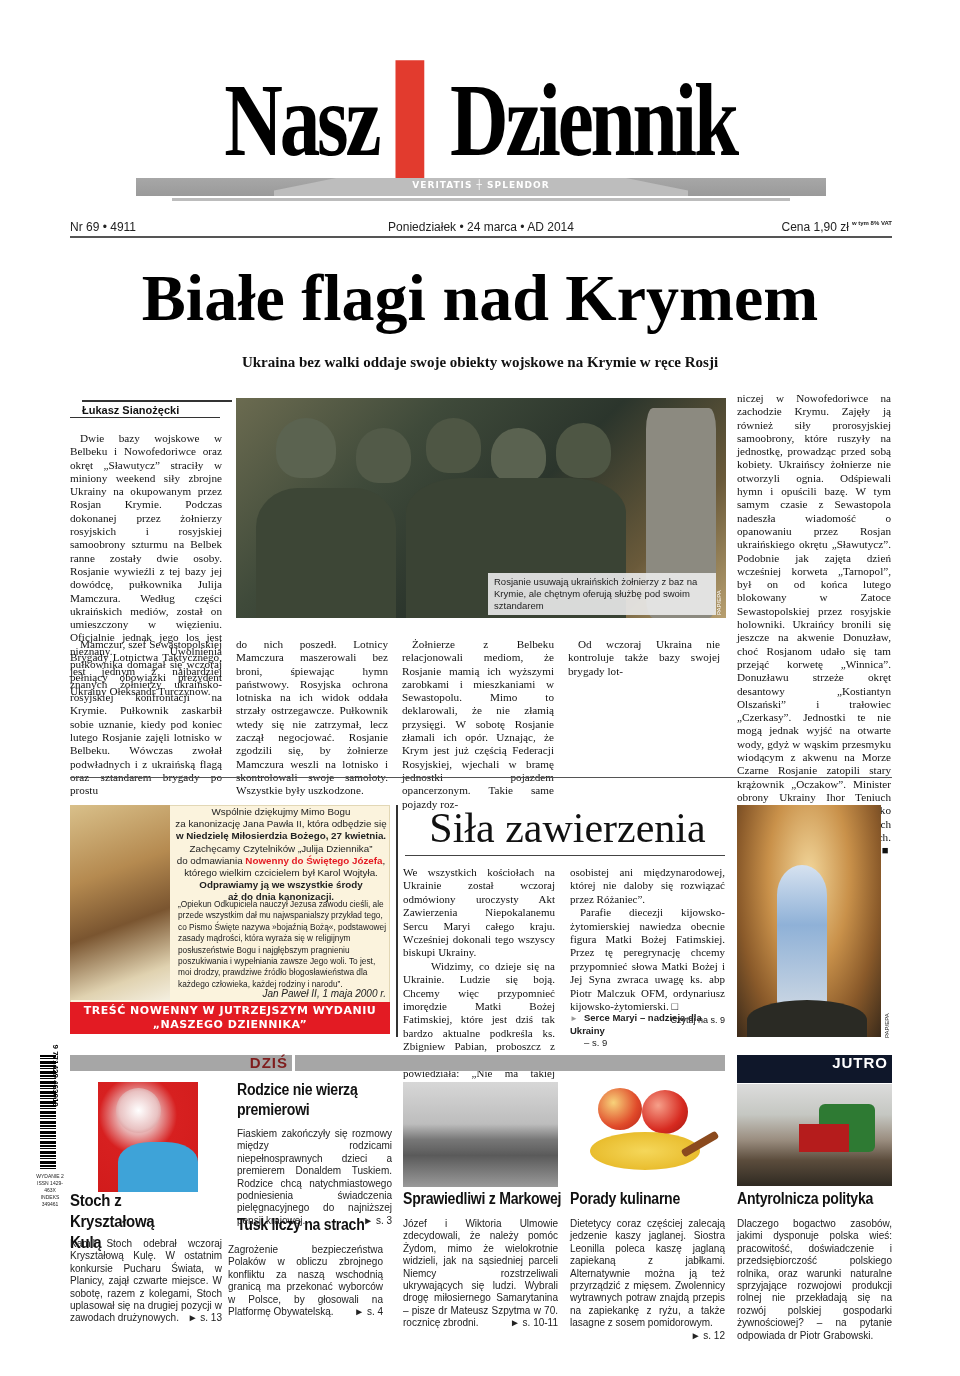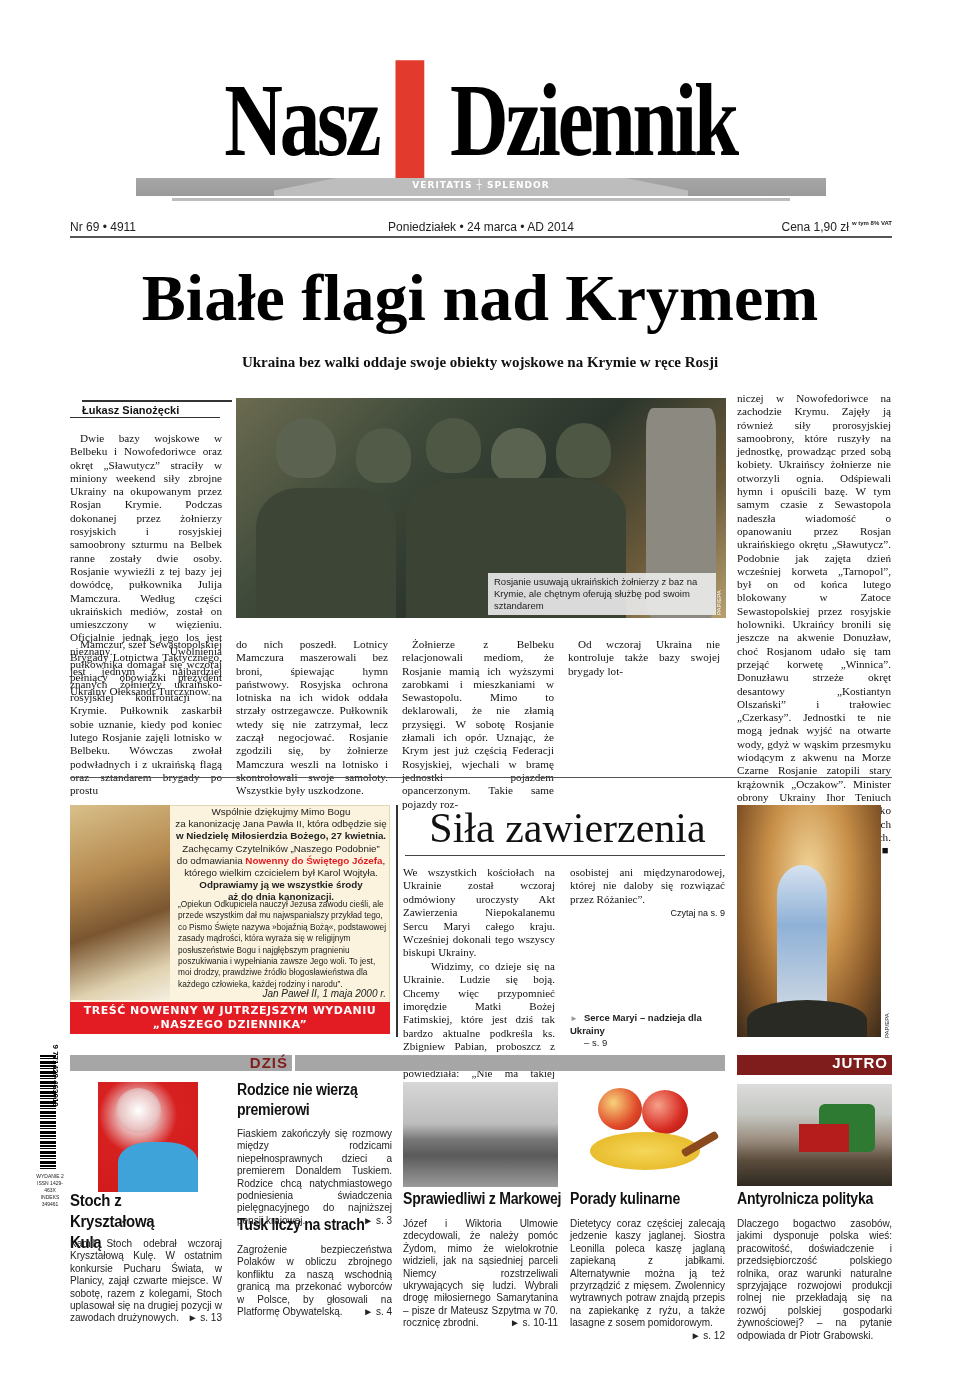--- a/index.html
+++ b/index.html
@@ -66,41 +66,41 @@
 
   #mary-img { left:737px; top:805px; width:144px; height:232px; background:radial-gradient(ellipse at 50% 30%,#f2d69a 0%,#c9914a 40%,#8a5a2a 70%,#3a2a1a 100%); overflow:hidden; }
   #mary-figure { position:absolute; left:40px; top:60px; width:50px; height:150px; background:linear-gradient(to bottom,#d6e2f0 0%,#8fb1d7 40%,#cfd9e4 100%); border-radius:50% 50% 20% 20% / 20% 20% 10% 10%; }
   #mary-base { position:absolute; left:10px; top:195px; width:120px; height:40px; background:#2a2a24; border-radius:50% 50% 0 0; }
   #mary-credit { left:884px; top:1000px; width:10px; height:38px; font-family:"Liberation Sans", sans-serif; font-size:6px; color:#222; writing-mode:vertical-rl; transform:rotate(180deg); }
 
   
   #dzis-bar { left:70px; top:1055px; width:655px; height:16px; background:#a6a6a6; }
   #dzis-bar .lbl { position:absolute; left:106px; top:0; width:116px; text-align:right; color:#7f1d1d; font-family:"Liberation Sans", sans-serif; font-weight:bold; font-size:15px; line-height:16px; padding-right:4px; letter-spacing:1px; }
   #dzis-bar .notch { position:absolute; left:222px; top:0; width:3px; height:16px; background:#fff; }
-  #jutro-bar { left:737px; top:1055px; width:155px; height:20px; background:#7f1d1d; color:#fff; text-align:right; font-family:"Liberation Sans", sans-serif; font-weight:bold; font-size:15px; line-height:16px; padding-right:4px; letter-spacing:1px; }
+  #jutro-bar { left:737px; top:1055px; width:155px; height:28px; background:#0f172a; color:#fff; text-align:right; font-family:"Liberation Sans", sans-serif; font-weight:bold; font-size:15px; line-height:16px; padding-right:4px; letter-spacing:1px; }
 
   #barcode { left:36px; top:1055px; width:24px; height:180px; }
   #barcode .bars { position:absolute; left:4px; top:0; width:16px; height:115px; background:repeating-linear-gradient(to bottom,#000 0,#000 2px,#fff 2px,#fff 3px,#000 3px,#000 4px,#fff 4px,#fff 6px,#000 6px,#000 9px,#fff 9px,#fff 10px); }
   #barcode .num { position:absolute; left:-46px; top:50px; width:130px; font-family:"Liberation Sans", sans-serif; font-size:8px; transform:rotate(90deg); color:#000; font-weight:bold; }
   #barcode .small { position:absolute; left:0; top:118px; width:28px; font-family:"Liberation Sans", sans-serif; font-size:5px; line-height:7px; text-align:center; color:#222; }
 
   .b-head { font-family:"Liberation Sans", sans-serif; font-weight:bold; font-size:16px; line-height:20px; color:#111; letter-spacing:-0.3px; transform:scaleX(0.88); transform-origin:left; white-space:nowrap; }
   .b-body { font-family:"Liberation Sans", sans-serif; font-size:10px; line-height:12.4px; color:#222; text-align:justify; }
   .b-body .ref { float:right; }
 
   #stoch-img { left:98px; top:1082px; width:100px; height:110px; background:radial-gradient(circle at 40% 30%,#f2f2f2 0%,#e8b0b0 20%,#d72020 40%,#d01a1a 100%); overflow:hidden; }
   #stoch-img .globe { position:absolute; left:18px; top:6px; width:45px; height:45px; border-radius:50%; background:radial-gradient(circle,#fff 0%,#e9c2c2 60%,#c66 100%); }
   #stoch-img .suit { position:absolute; left:20px; top:60px; width:80px; height:50px; background:#3ea3d8; border-radius:40% 40% 0 0; }
   #stoch-head { left:70px; top:1190px; width:160px; font-size:17px; line-height:21px; }
   #stoch-body { left:70px; top:1238px; width:152px; }
 
   #rodzice-head { left:237px; top:1080px; width:160px; white-space:normal; }
   #rodzice-body { left:237px; top:1128px; width:155px; }
   #tusk-head { left:237px; top:1215px; width:160px; }
-  #tusk-body { left:237px; top:1244px; width:155px; }
+  #tusk-body { left:228px; top:1244px; width:155px; }
 
   #markowa-img { left:403px; top:1082px; width:155px; height:105px; background:linear-gradient(to bottom,#d7d7d7 0%,#bdbdbd 40%,#777 55%,#5a5a5a 70%,#9a9a9a 100%); }
   #markowa-head { left:403px; top:1189px; width:160px; }
   #markowa-body { left:403px; top:1218px; width:155px; }
 
   #kuchnia-img { left:570px; top:1082px; width:155px; height:105px; background:#fff; overflow:hidden; }
   #kuchnia-img .apple1 { position:absolute; left:28px; top:6px; width:44px; height:42px; border-radius:50%; background:radial-gradient(circle at 35% 35%,#f7d27a 0%,#e04a2a 60%,#b21f16 100%); }
   #kuchnia-img .apple2 { position:absolute; left:72px; top:8px; width:46px; height:44px; border-radius:50%; background:radial-gradient(circle at 35% 35%,#f6a08a 0%,#d72a20 60%,#9c1710 100%); }
   #kuchnia-img .grain { position:absolute; left:20px; top:50px; width:110px; height:38px; border-radius:50%; background:radial-gradient(ellipse,#f5d75a 0%,#e9bd2e 70%,#c99618 100%); }
   #kuchnia-img .cin { position:absolute; left:110px; top:58px; width:40px; height:8px; background:#8b4a1e; transform:rotate(-30deg); border-radius:3px; }
@@ -169,21 +169,21 @@
 <div id="photo-credit" class="abs">PAP/EPA</div>
 
 <div id="rule1" class="abs"></div>
 
 <div id="novena" class="abs"></div>
 <div id="novena-img" class="abs"></div>
 <div id="novena-text" class="abs">
   <div>Wspólnie dziękujmy Mimo Bogu</div>
   <div>za kanonizację Jana Pawła II, która odbędzie się</div>
   <div class="bold">w Niedzielę Miłosierdzia Bożego, 27 kwietnia.</div>
-  <div>Zachęcamy Czytelników „Naszego Podobnie”</div>
+  <div>Zachęcamy Czytelników „Julija Dziennika”</div>
   <div><span>do odmawiania </span><span class="red">Nowenny do Świętego Józefa</span><span>,</span></div>
   <div>którego wielkim czcicielem był Karol Wojtyła.</div>
   <div class="bold">Odprawiamy ją we wszystkie środy</div>
   <div class="bold">aż do dnia kanonizacji.</div>
 </div>
 <div id="novena-quote" class="abs">„Opiekun Odkupiciela nauczył Jezusa zawodu cieśli, ale przede wszystkim dał mu najwspanialszy przykład tego, co Pismo Święte nazywa »bojaźnią Bożą«, podstawowej zasady mądrości, która wyraża się w religijnym posłuszeństwie Bogu i najgłębszym pragnieniu poszukiwania i wypełniania zawsze Jego woli. To jest, moi drodzy, prawdziwe źródło błogosławieństwa dla każdego człowieka, każdej rodziny i narodu”.</div>
 <div id="novena-sig" class="abs">Jan Paweł II, 1 maja 2000 r.</div>
 <div id="novena-banner" class="abs">
   <div>TREŚĆ NOWENNY W JUTRZEJSZYM WYDANIU</div>
   <div>„NASZEGO DZIENNIKA”</div>
@@ -192,20 +192,21 @@
 <div id="vrule-mid" class="abs"></div>
 
 <div id="sila-title" class="abs">Siła zawierzenia</div>
 <div id="sila-rule" class="abs"></div>
 <div id="sila-c1" class="abs col">
   <p style="text-indent:0">We wszystkich kościołach na Ukrainie został wczoraj odmówiony uroczysty Akt Zawierzenia Niepokalanemu Sercu Maryi całego kraju. Wcześniej dokonali tego wszyscy biskupi Ukrainy.</p>
   <p style="text-indent:28px">Widzimy, co dzieje się na Ukrainie. Ludzie się boją. Chcemy więc przypomnieć imorędzie Matki Bożej Fatimskiej, które jest dziś tak bardzo aktualne podkreśla ks. Zbigniew Pabian, proboszcz z Miżyrica. Maryja w Fatimie powiedziała: „Nie ma takiej sprawy</p>
 </div>
 <div id="sila-c2" class="abs col">
   <p style="text-indent:0">osobistej ani międzynarodowej, której nie daloby się rozwiązać przez Różaniec”.</p>
+  <p>Parafie diecezji kijowsko-żytomierskiej nawiedza obecnie figura Matki Bożej Fatimskiej. Przez tę peregrynację chcemy przypomnieć słowa Matki Bożej i Jej Syna zwraca uwagę ks. abp Piotr Malczuk OFM, ordynariusz kijowsko-żytomierski. □</p>
   <div style="text-align:right"><span id="czytaj">Czytaj na s. 9</span></div>
 </div>
 <div id="sila-link" class="abs">
   <span class="arr">►</span><b>Serce Maryi – nadzieja dla Ukrainy</b><div style="padding-left:14px">– s. 9</div>
 </div>
 
 <div id="mary-img" class="abs">
   <div id="mary-figure"></div>
   <div id="mary-base"></div>
 </div>

